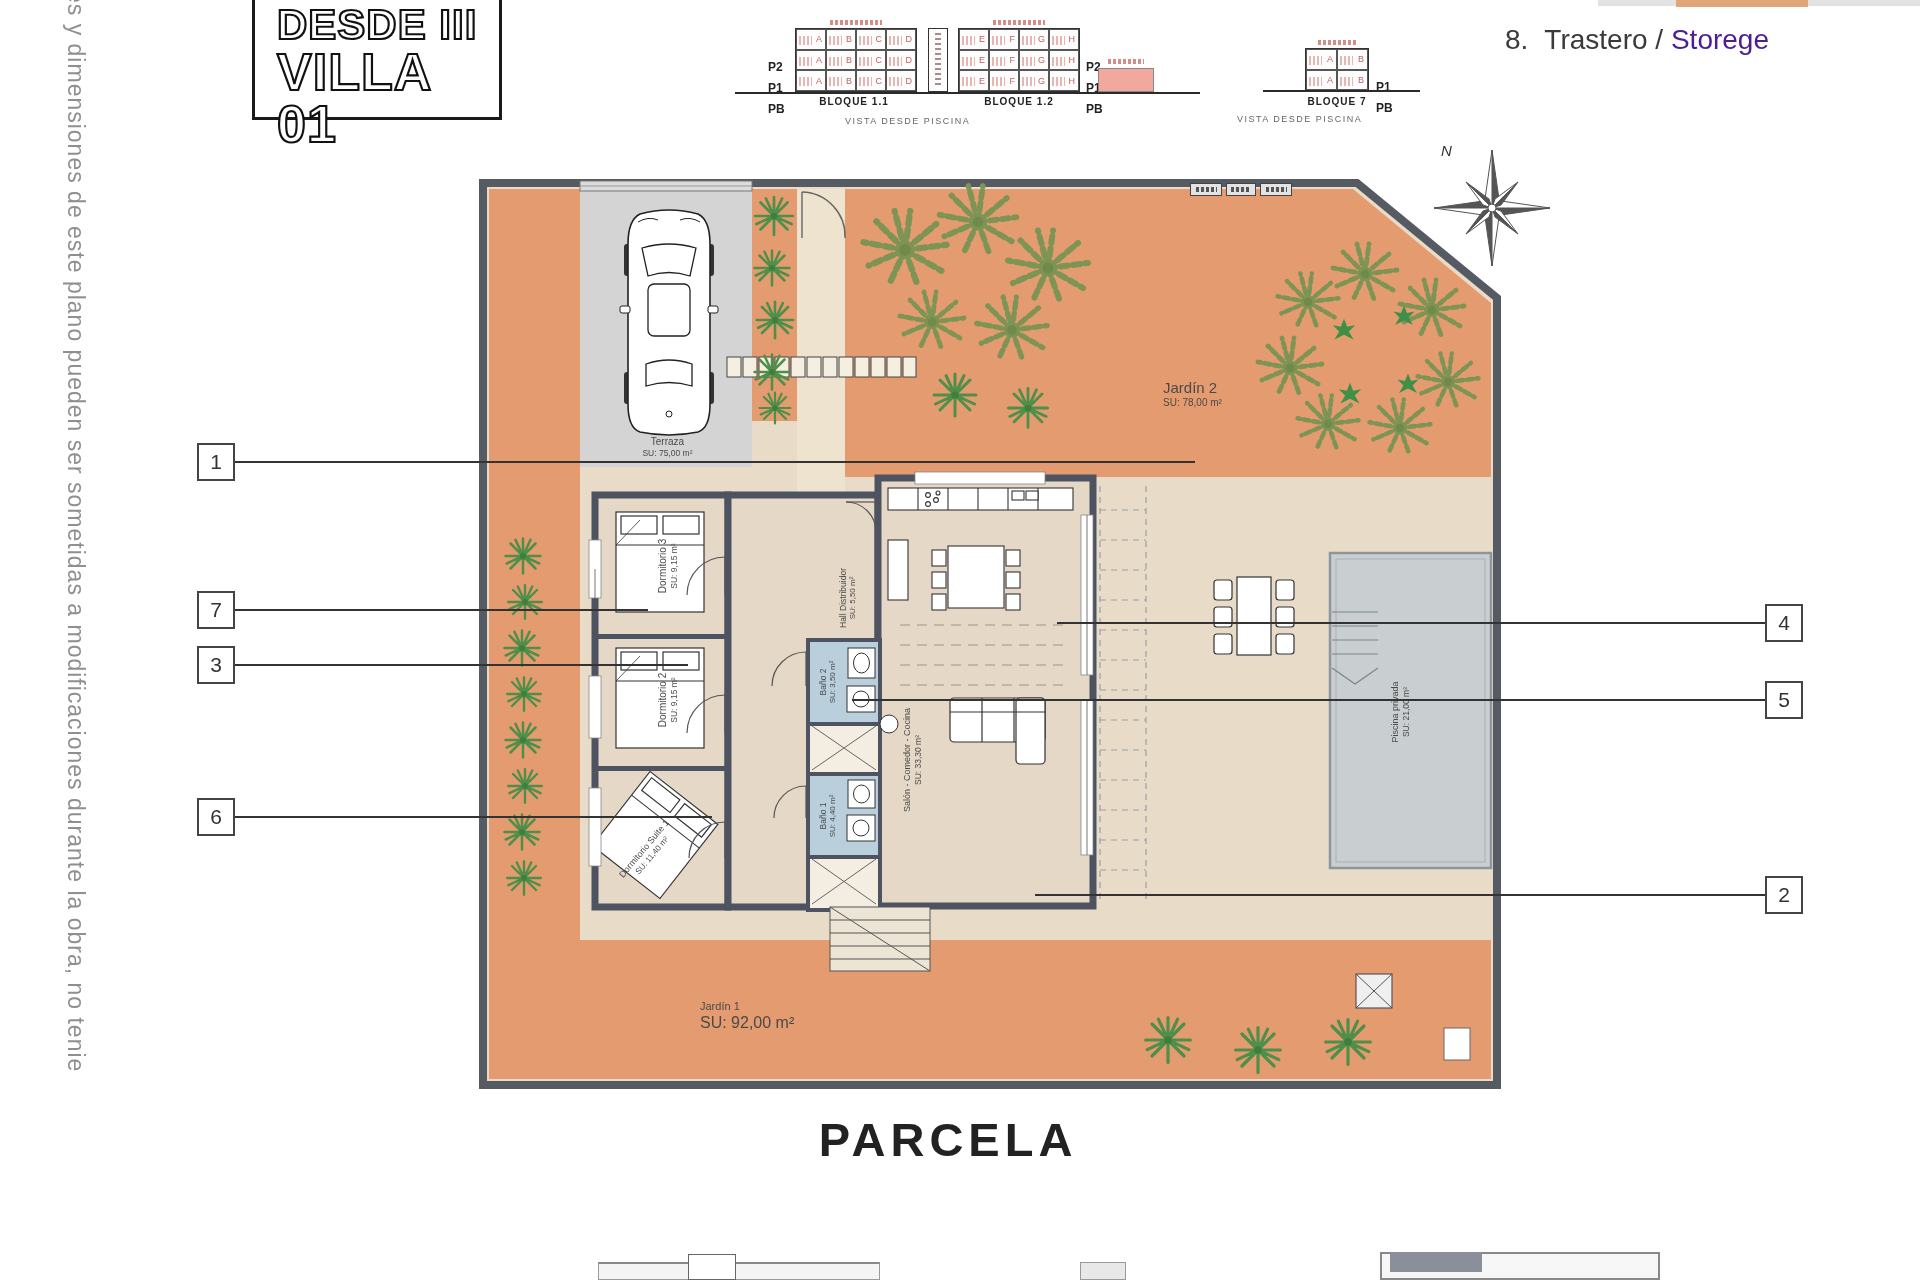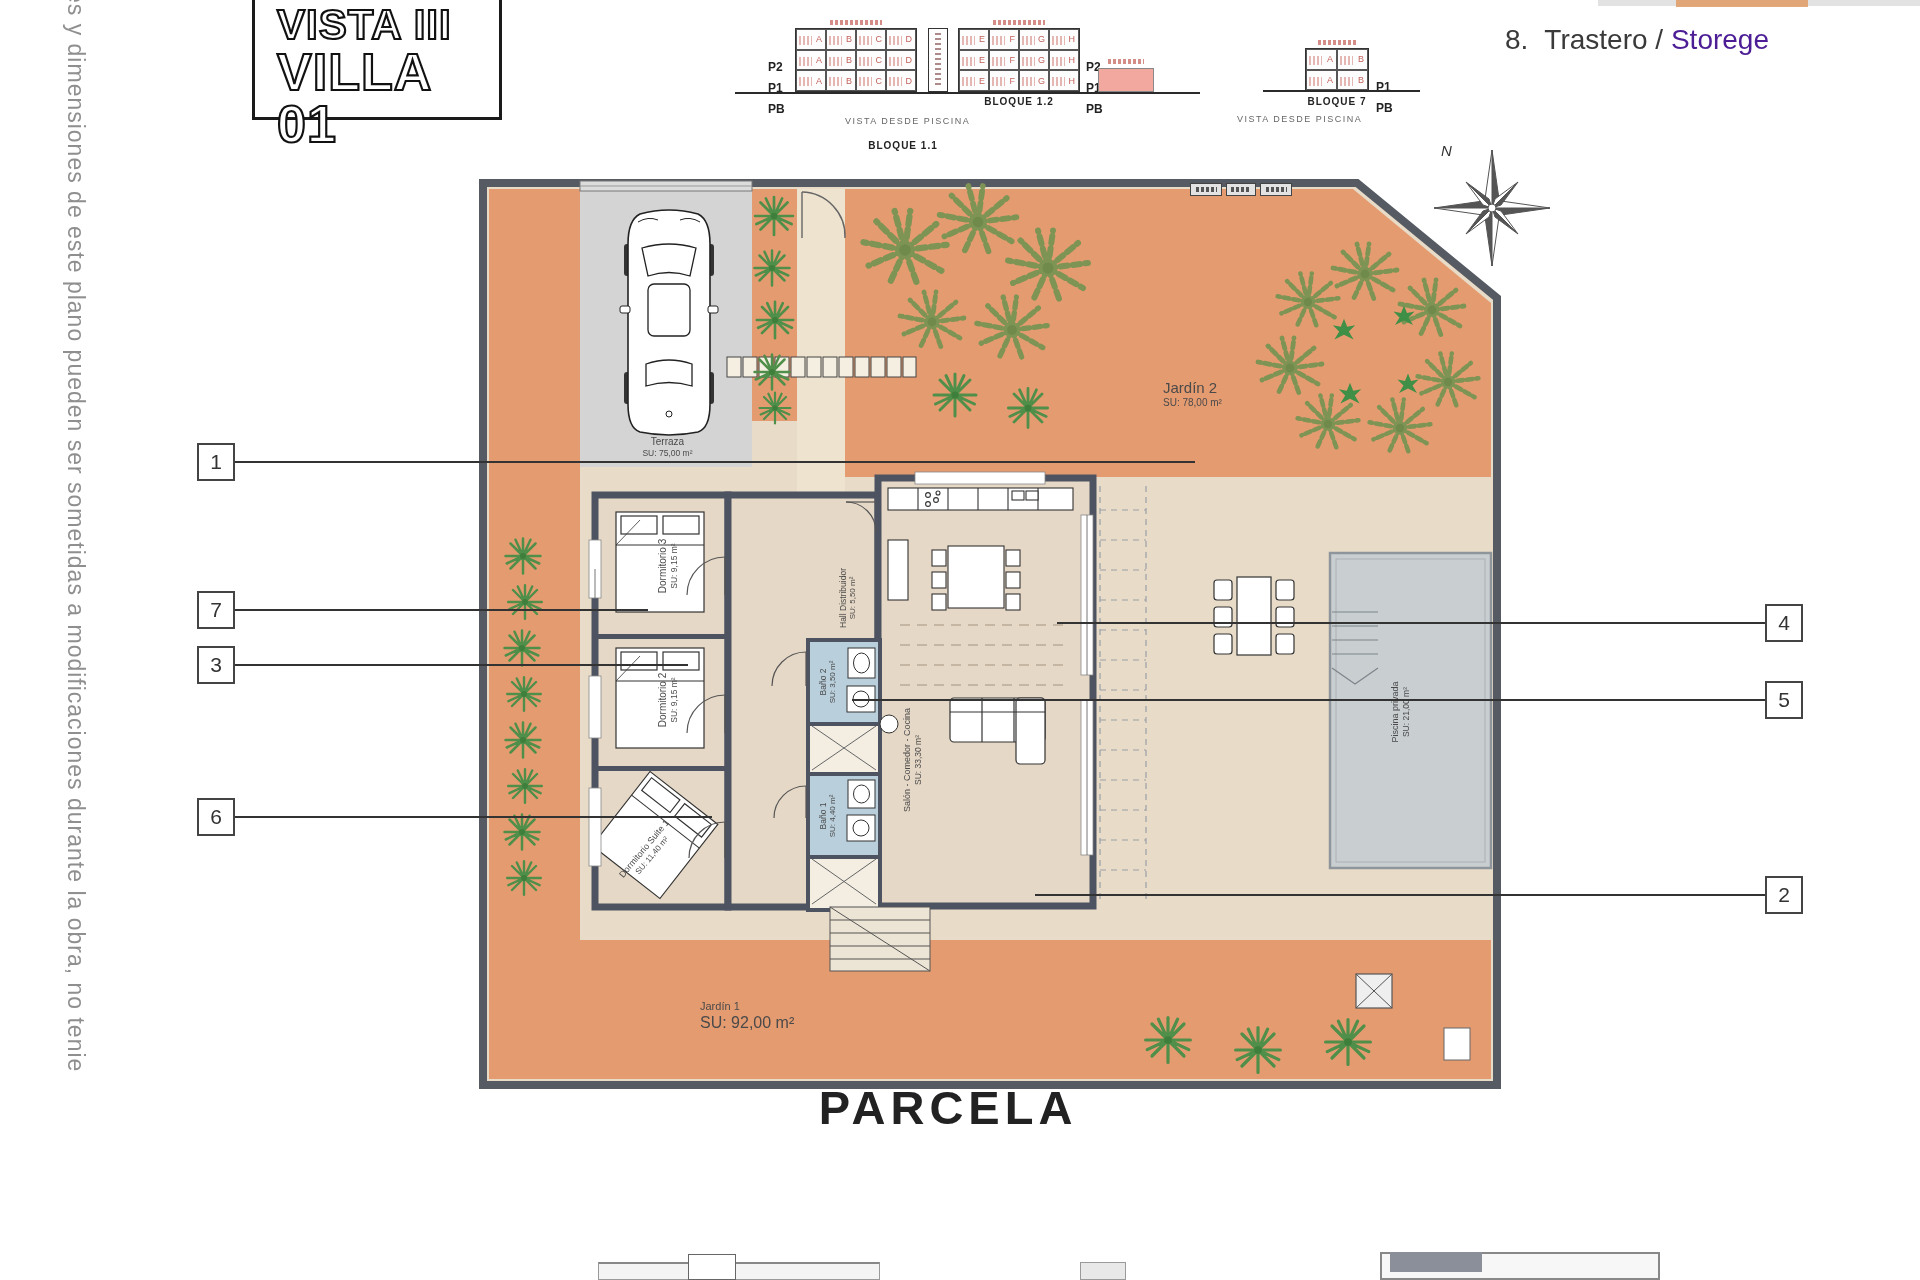--- a/index.html
+++ b/index.html
@@ -51,21 +51,21 @@
                  font-size:21px; color:#333; z-index:30; }
   .callout-line { height:1.5px; background:#333; z-index:25; }
 
   
   .room-label { text-align:center; color:#4a4a4a; z-index:20; }
   .room-label .rname { font-size:10px; line-height:1.2; }
   .room-label .rarea { font-size:8.5px; line-height:1.2; }
   .vrot { transform:translate(-50%,-50%) rotate(-90deg); white-space:nowrap; }
   .hlab { transform:translate(0,0); text-align:left; }
 
-  #parcela-label { left:948px; top:1080px; transform:translateX(-50%); font-size:47px;
+  #parcela-label { left:948px; top:1112px; transform:translateX(-50%); font-size:47px;
                    font-weight:700; letter-spacing:5px; color:#222; }
   #north-letter { left:1441px; top:142px; font-size:15px; font-style:italic; color:#333; }
 
   
   .wall-tag { height:13px; background:#e3e3e3; border:1px solid #444; z-index:22;
               display:flex; align-items:center; justify-content:center; }
   .wall-tag i { display:block; width:70%; height:5px;
               background:repeating-linear-gradient(90deg,#555 0 3px, transparent 3px 5px); }
 
   
@@ -375,21 +375,21 @@
         <polygon points="-26,-26 -3,-9 0,0" fill="#555"></polygon>
           <polygon points="-26,-26 -9,-3 0,0" fill="#fff"></polygon>
       </g>
       <circle r="4" fill="#fff" stroke="#555" stroke-width="1"></circle>
     </g>
   </svg>
 
   <div id="side-note" class="abs">es y dimensiones de este plano pueden ser sometidas a modificaciones durante la obra, no tenie</div>
 
   <div id="title-box" class="abs">
-    <div id="title-line1" class="outline-text">VISTA III</div>
+    <div id="title-line1" class="outline-text">DESDE III</div>
     <div id="title-line2" class="outline-text">VILLA 01</div>
   </div>
 
   <div id="legend-item" class="abs">
     <span class="num">8.</span><span>Trastero</span><span> / </span><span class="alt">Storege</span>
   </div>
 
   <div class="abs top-strip" style="left:1598px; width:322px;"></div>
   <div class="abs top-strip orange" style="left:1676px; width:132px;"></div>
 
@@ -434,21 +434,21 @@
   <div class="abs rsq" style="left:993px; top:20px; width:52px; height:5px;"></div>
 
   <div class="abs erow-label" style="left:1086px; top:28px;">P2</div>
   <div class="abs erow-label" style="left:1086px; top:49px;">P1</div>
   <div class="abs erow-label" style="left:1086px; top:70px;">PB</div>
 
   <div id="unit-highlight" class="abs" style="left:1098px; top:68px; width:56px; height:24px;"></div>
   <div class="abs rsq" style="left:1108px; top:59px; width:36px; height:5px;"></div>
 
   <div class="abs groundline" style="left:735px; top:92px; width:465px;"></div>
-  <div class="abs elev-title" style="left:842px; top:96px; width:122px;margin-top:44px;">BLOQUE 1.1</div>
+  <div class="abs elev-title" style="left:793px; top:96px; width:122px;">BLOQUE 1.1</div>
   <div class="abs elev-title" style="left:958px; top:96px; width:122px;">BLOQUE 1.2</div>
   <div class="abs elev-caption" style="left:845px; top:116px; width:200px;">VISTA DESDE PISCINA</div>
 
   <div class="abs elev-grid" style="left:1305px; top:48px; width:64px; height:43px; grid-template-columns:repeat(2,1fr);">
     <div class="ecell">A</div>
     <div class="ecell">B</div>
     <div class="ecell">A</div>
     <div class="ecell">B</div>
   </div>
   <div class="abs rsq" style="left:1318px; top:40px; width:38px; height:5px;"></div>

